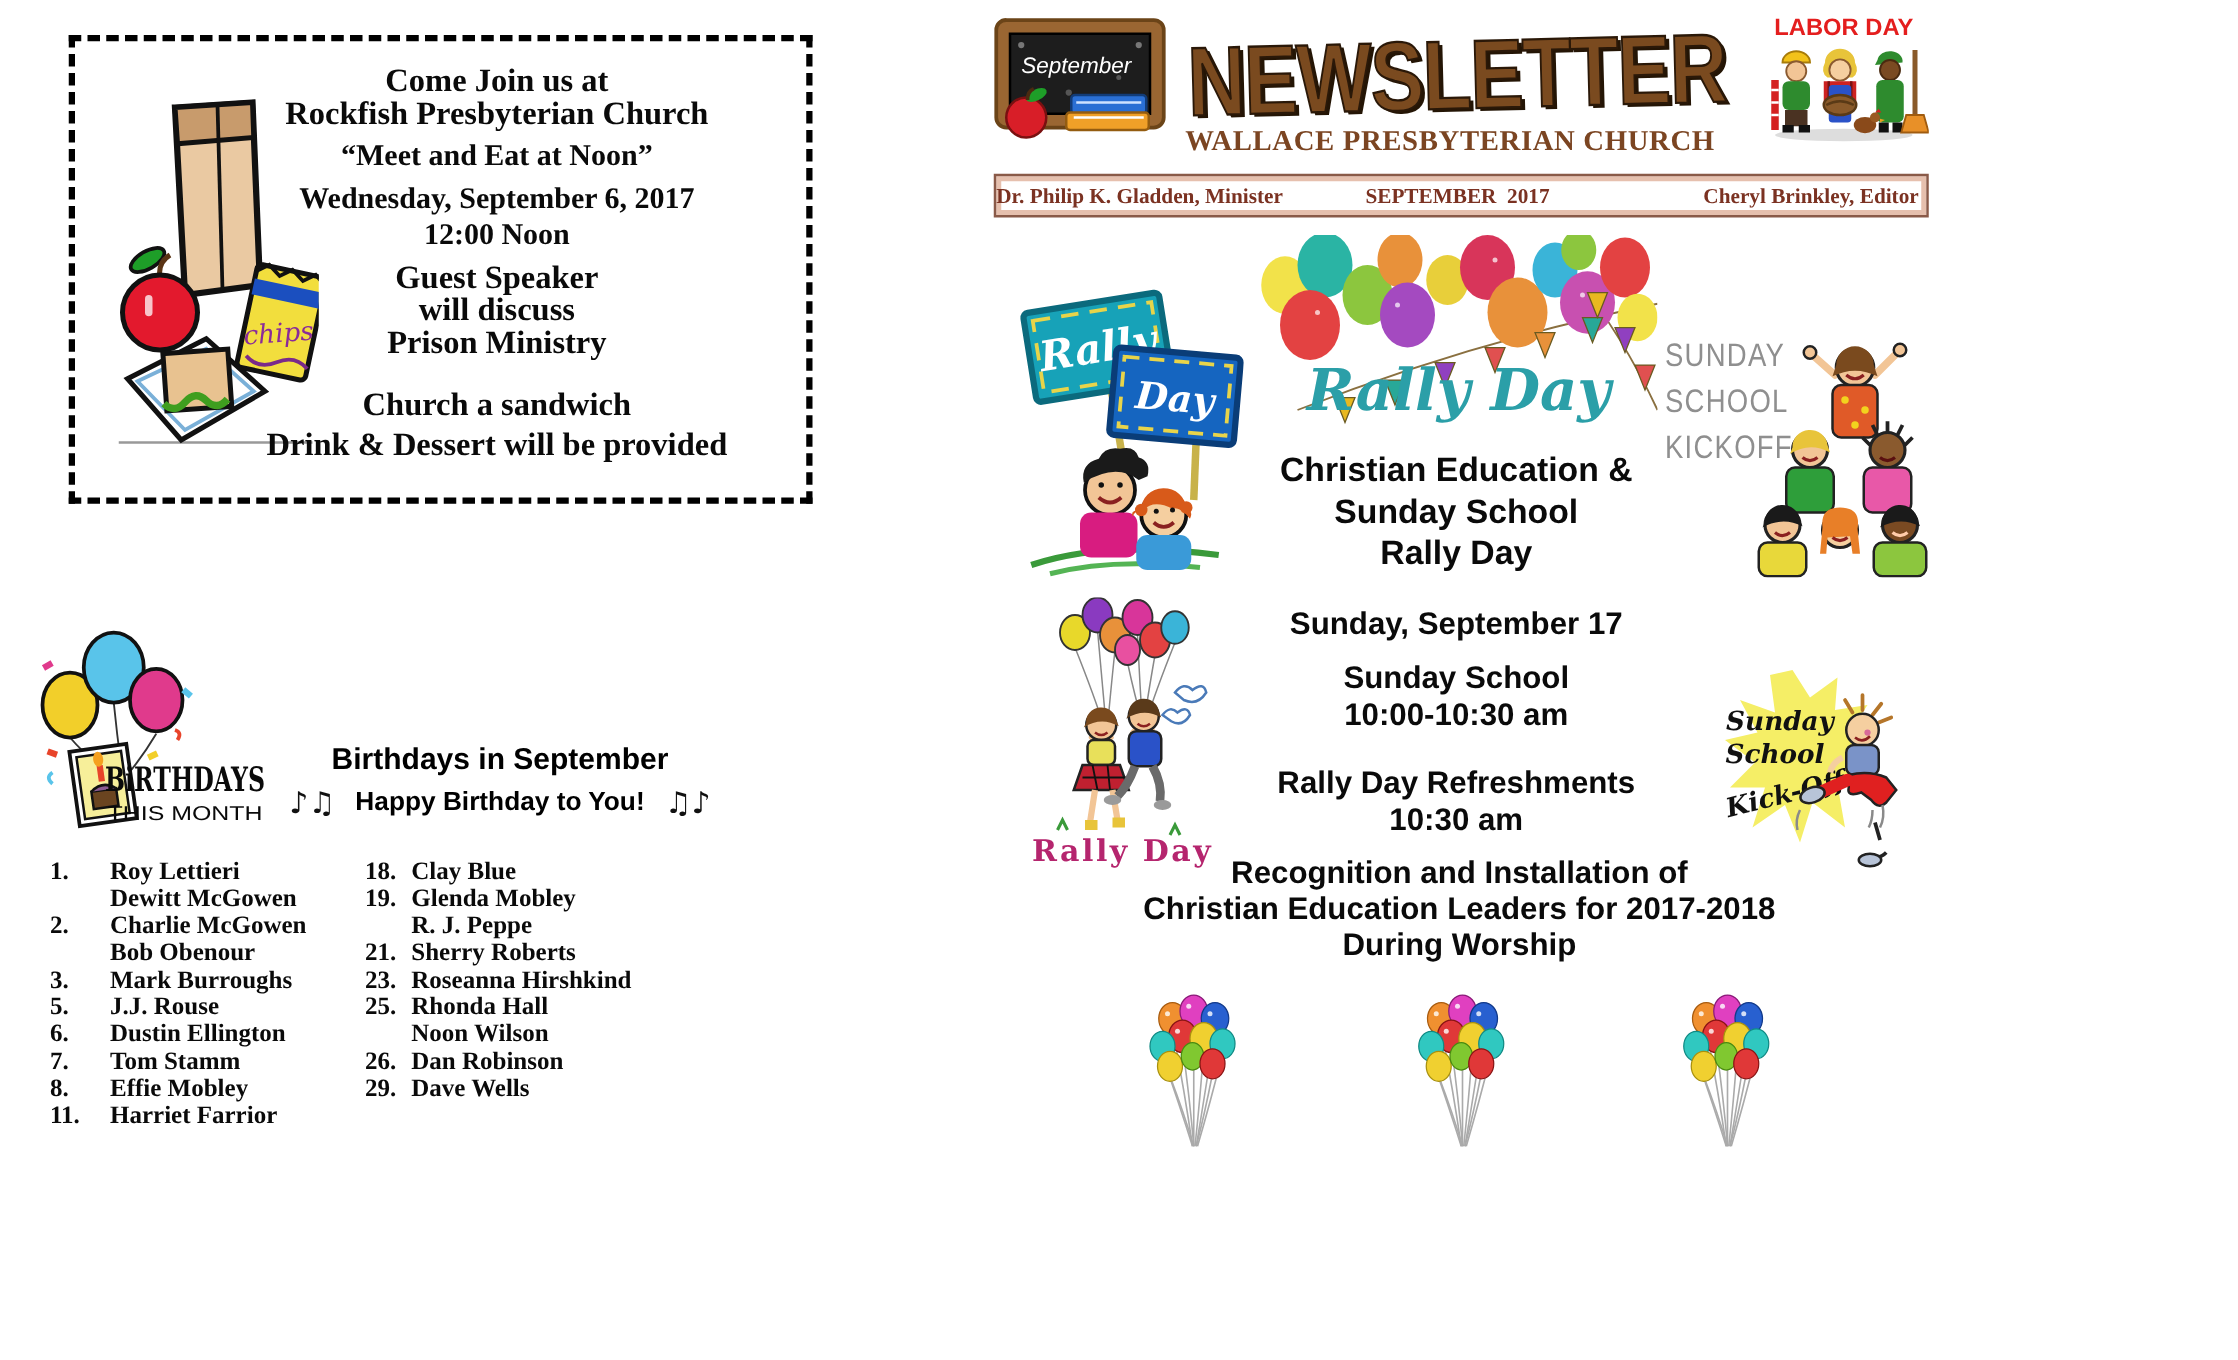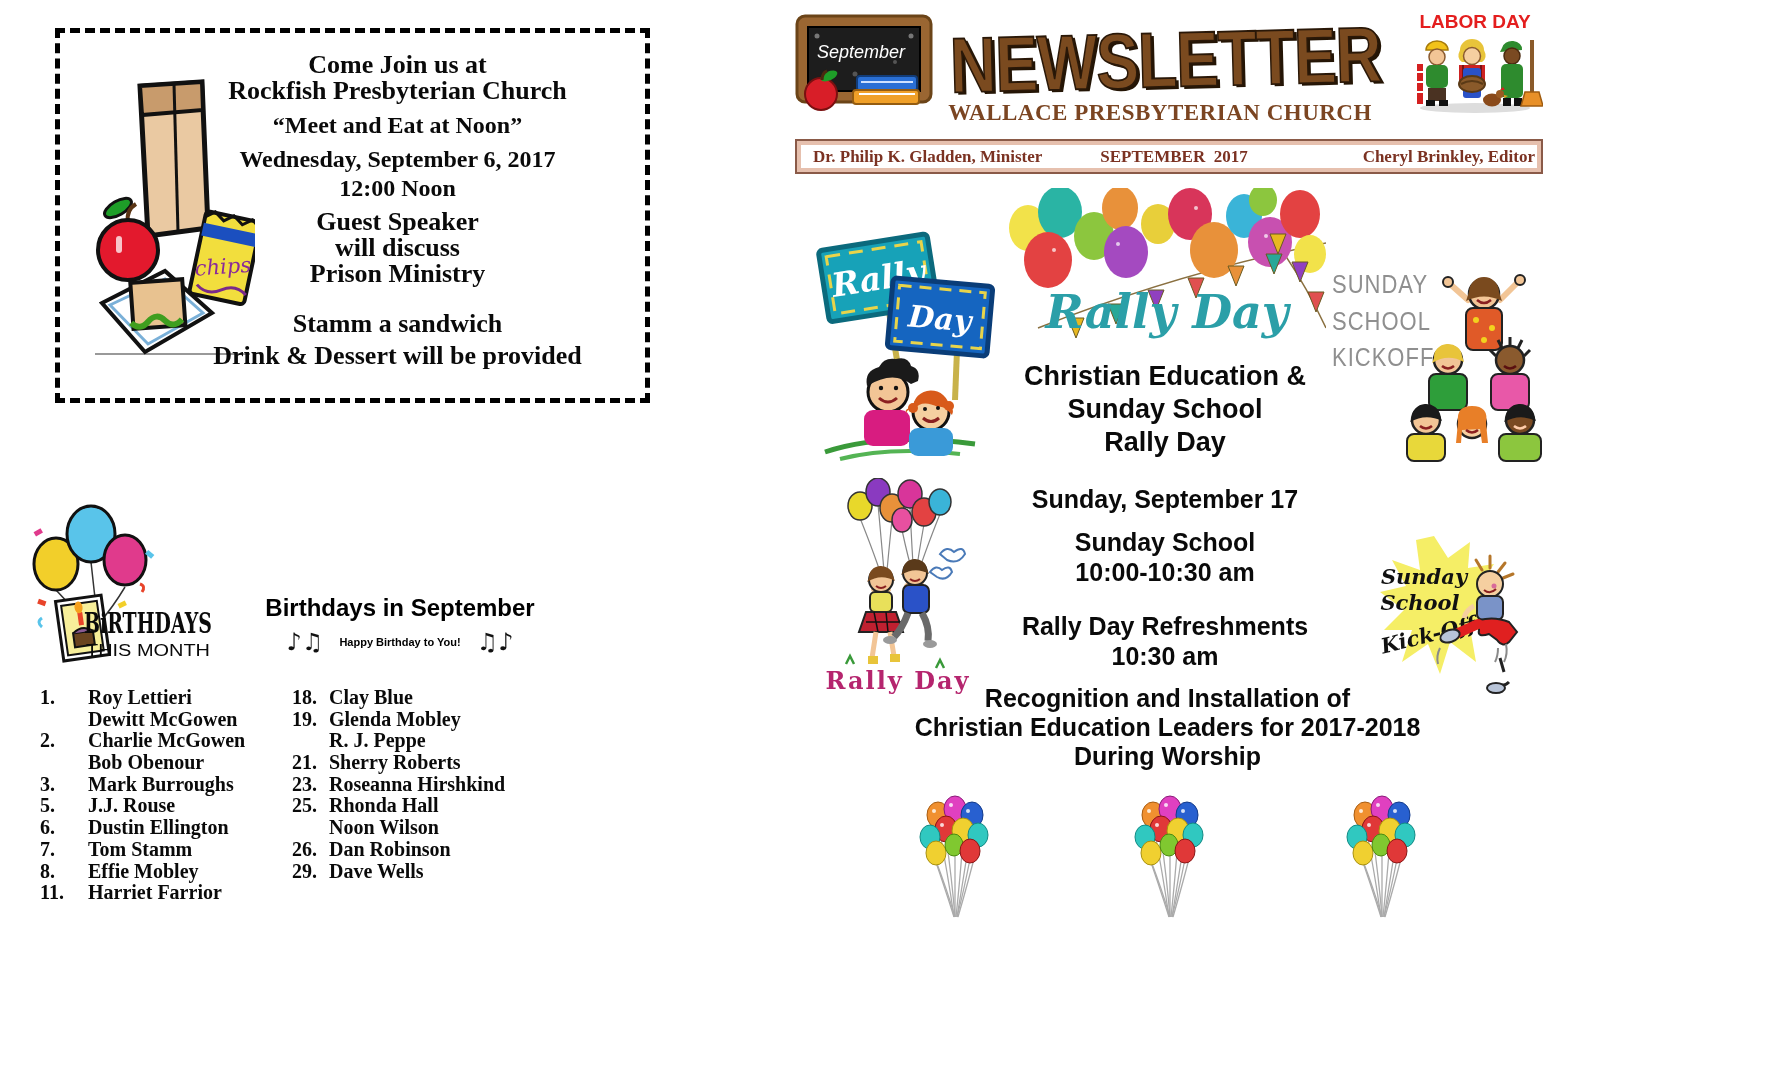--- a/index.html
+++ b/index.html
@@ -15,21 +15,21 @@
   .inv-line.lg{font-size:24px;}
   .mt2{margin-top:2px;}.mt5{margin-top:5px;}.mt8{margin-top:8px;}.mt10{margin-top:10px;}
   .mt12{margin-top:12px;}.mt26{margin-top:26px;}
 
   
   #bday-clipart{left:28px;top:492px;width:190px;height:175px;}
   #bday-heading{left:225px;top:594px;width:350px;text-align:center;
                 font-family:"Liberation Sans",sans-serif;font-weight:bold;font-size:24px;color:#000;}
   #bday-subrow{left:225px;top:628px;width:350px;display:flex;justify-content:center;align-items:center;gap:16px;}
   .music-note{font-family:"DejaVu Sans",sans-serif;font-size:24px;color:#111;}
-  #bday-subrow .sub{font-family:"Liberation Sans",sans-serif;font-weight:bold;font-size:11px;color:#000;}
+  #bday-subrow .sub{font-family:"Liberation Sans",sans-serif;font-weight:bold;font-size:21px;color:#000;}
   .bday-col{top:686px;}
   #bday-col1{left:40px;}
   #bday-col2{left:281px;text-align:right;}
   .b-row{display:flex;align-items:baseline;height:21.7px;font-weight:bold;font-size:20px;color:#0a0a0a;}
   .b-num{width:36px;}
   .b-name{margin-left:12px;white-space:nowrap;}
 
   
   #chalkboard{left:795px;top:14px;width:138px;height:102px;}
   #newsletter-title{left:928px;top:14px;width:475px;height:92px;display:flex;align-items:center;justify-content:center;
@@ -37,21 +37,21 @@
       color:var(--newsletter-brown,#7a4a1f);
       -webkit-text-stroke:1.5px #2a1808;
       text-shadow:3px 2px 0 #241505;
       transform:rotate(-1.5deg) scaleY(1.22);}
   #laborday{left:1408px;top:12px;width:135px;height:103px;}
   #church-name{left:870px;top:100px;width:580px;text-align:center;font-weight:bold;font-size:23px;
       letter-spacing:.5px;color:var(--church-brown,#7b4522);}
   #masthead{left:795px;top:139px;width:748px;height:35px;box-sizing:border-box;
       border:2px solid #8a5a48;box-shadow:inset 0 0 0 4px #e6c0ae;background:#fff;
       display:flex;align-items:center;font-weight:bold;font-size:17px;color:var(--masthead-text,#7b3222);}
-  #masthead .mh-left{flex:1.2;padding-left:16px;}
+  #masthead .mh-left{flex:1.2;}
   #masthead .mh-center{flex:1;text-align:center;white-space:pre;}
   #masthead .mh-right{flex:1.2;text-align:right;padding-right:6px;}
 
   
   #rally-kids-signs{left:805px;top:222px;width:190px;height:240px;}
   #rally-banner{left:1008px;top:188px;width:318px;height:160px;}
   #rally-heading{left:955px;top:360px;width:420px;text-align:center;
       font-family:"Liberation Sans",sans-serif;font-weight:bold;font-size:27px;line-height:33px;color:#0a0a0a;}
   #ss-kickoff-text{left:1332px;top:266px;width:110px;
       font-family:"Liberation Sans",sans-serif;font-weight:500;font-size:22px;line-height:31px;
@@ -107,21 +107,21 @@
     </svg>
     <div id="invite-text">
       <div class="inv-line mt12">Come Join us at</div>
       <div class="inv-line mt2">Rockfish Presbyterian Church</div>
       <div class="inv-line lg mt10">“Meet and Eat at Noon”</div>
       <div class="inv-line lg mt10">Wednesday, September 6, 2017</div>
       <div class="inv-line lg mt5">12:00 Noon</div>
       <div class="inv-line mt10">Guest Speaker</div>
       <div class="inv-line mt2">will discuss</div>
       <div class="inv-line mt2">Prison Ministry</div>
-      <div class="inv-line mt26">Stamm a sandwich</div>
+      <div class="inv-line mt26">Church a sandwich</div>
       <div class="inv-line mt8">Drink &amp; Dessert will be provided</div>
     </div>
   </div>
 
   <svg id="bday-clipart" class="abs" viewBox="0 0 190 175">
     <path d="M28,98 Q45,118 70,132" stroke="#333" stroke-width="1.5" fill="none"></path>
     <path d="M63,70 Q66,100 70,128" stroke="#333" stroke-width="1.5" fill="none"></path>
     <path d="M97,95 Q85,115 72,130" stroke="#333" stroke-width="1.5" fill="none"></path>
     <ellipse cx="28" cy="72" rx="22" ry="26" fill="#f2cf2a" stroke="#111" stroke-width="3"></ellipse>
     <ellipse cx="63" cy="42" rx="24" ry="28" fill="#59c4ea" stroke="#111" stroke-width="3"></ellipse>

